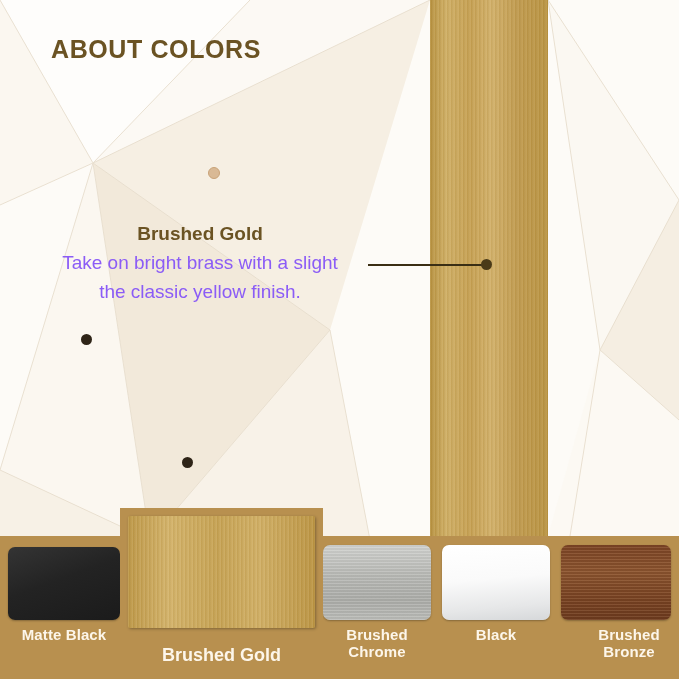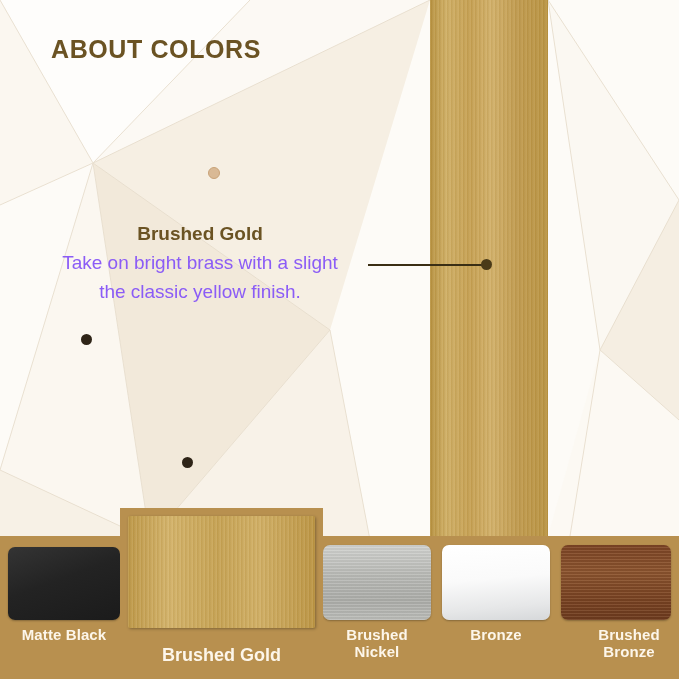--- a/index.html
+++ b/index.html
@@ -269,26 +269,26 @@
   <div class="swatch-bar"></div>
 
   <div class="swatch" style="left:8px; top:547px; width:112px; height:73px;">
     <div class="swatch-tile finish-matte-black"></div>
   </div>
   <div class="swatch-label" style="left:8px; top:626px; width:112px;">Matte Black</div>
 
   <div class="swatch" style="left:323px; top:545px; width:108px; height:75px;">
     <div class="swatch-tile finish-brushed-nickel"></div>
   </div>
-  <div class="swatch-label" style="left:323px; top:626px; width:108px;">Brushed Nickel</div>
+  <div class="swatch-label" style="left:323px; top:626px; width:108px;">Brushed Chrome</div>
 
   <div class="swatch" style="left:442px; top:545px; width:108px; height:75px;">
     <div class="swatch-tile finish-chrome"></div>
   </div>
-  <div class="swatch-label" style="left:442px; top:626px; width:108px;">Bronze</div>
+  <div class="swatch-label" style="left:442px; top:626px; width:108px;">Black</div>
 
   <div class="swatch" style="left:561px; top:545px; width:110px; height:75px;">
     <div class="swatch-tile finish-brushed-bronze"></div>
   </div>
   <div class="swatch-label" style="left:574px; top:626px; width:110px;">Brushed Bronze</div>
 
   <div class="swatch-featured">
     <div class="swatch-tile finish-brushed-gold"></div>
   </div>
   <div class="featured-label">Brushed Gold</div>

